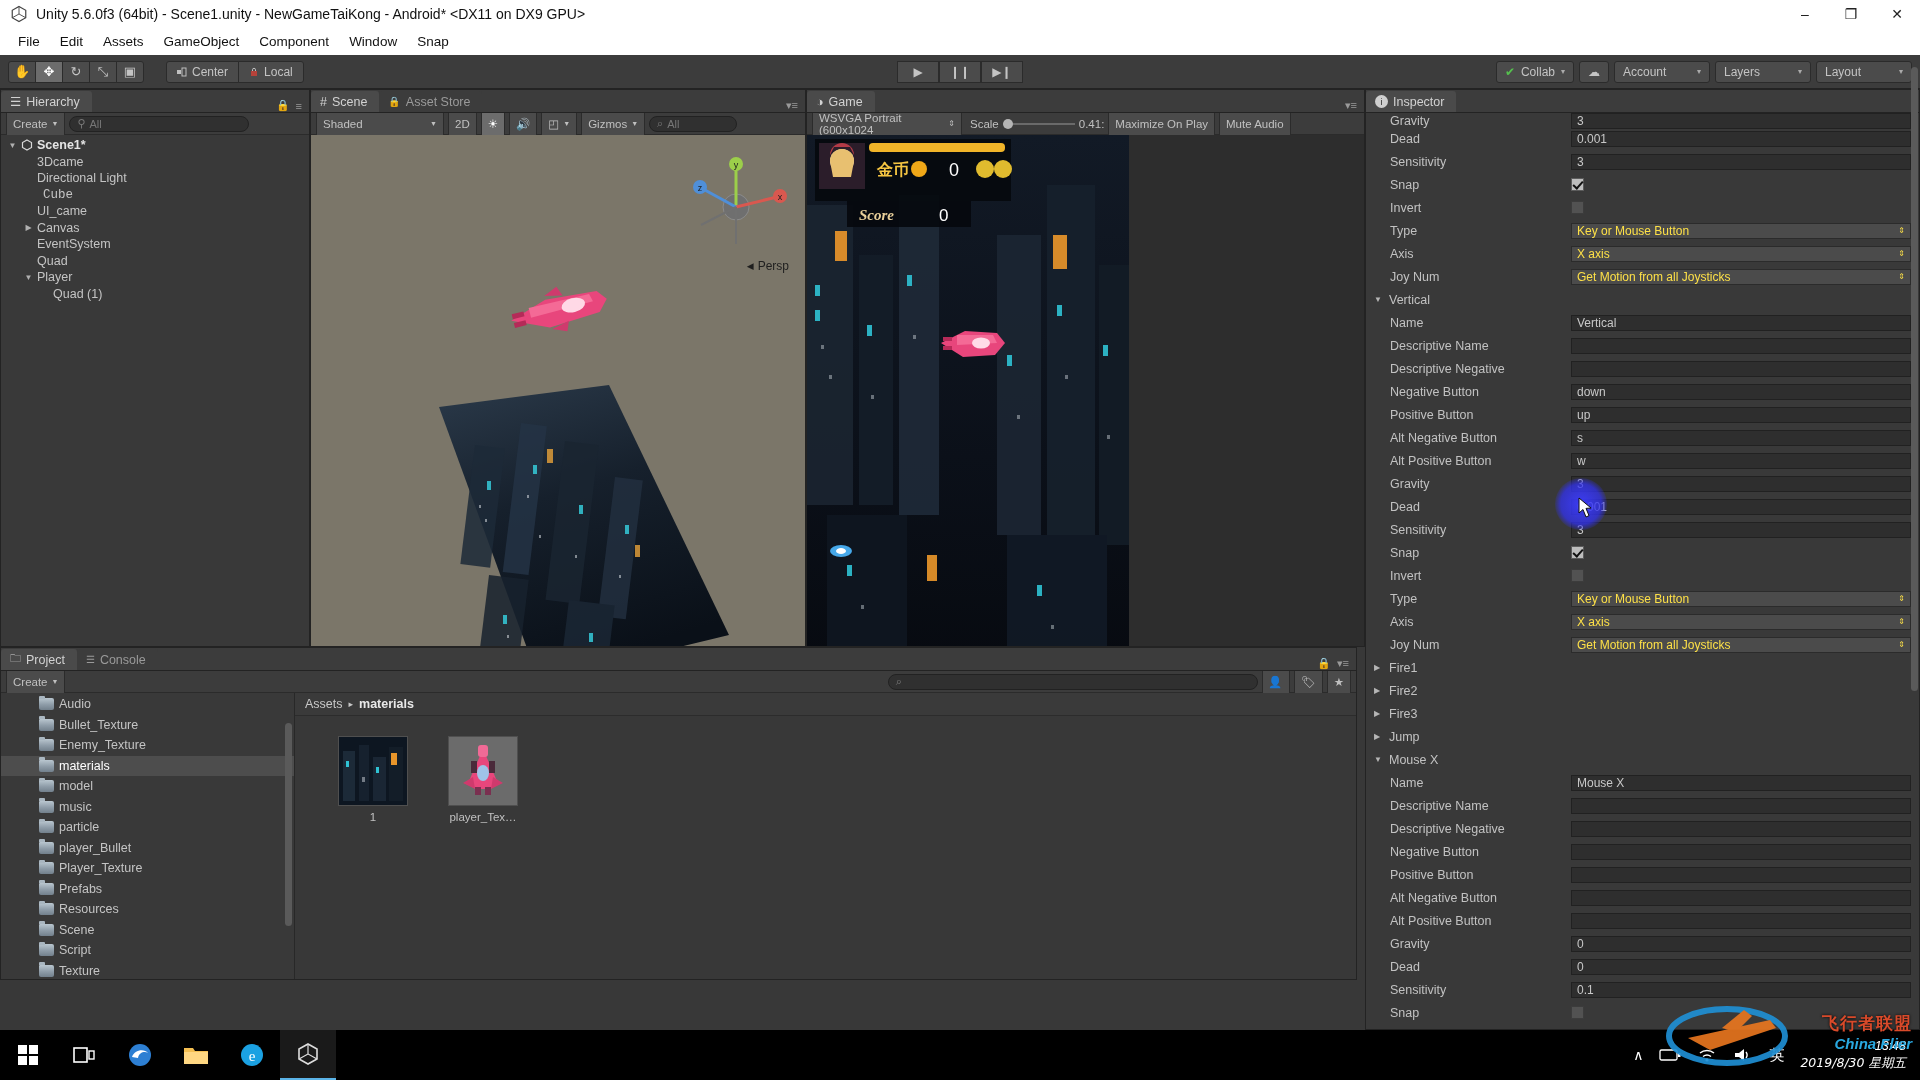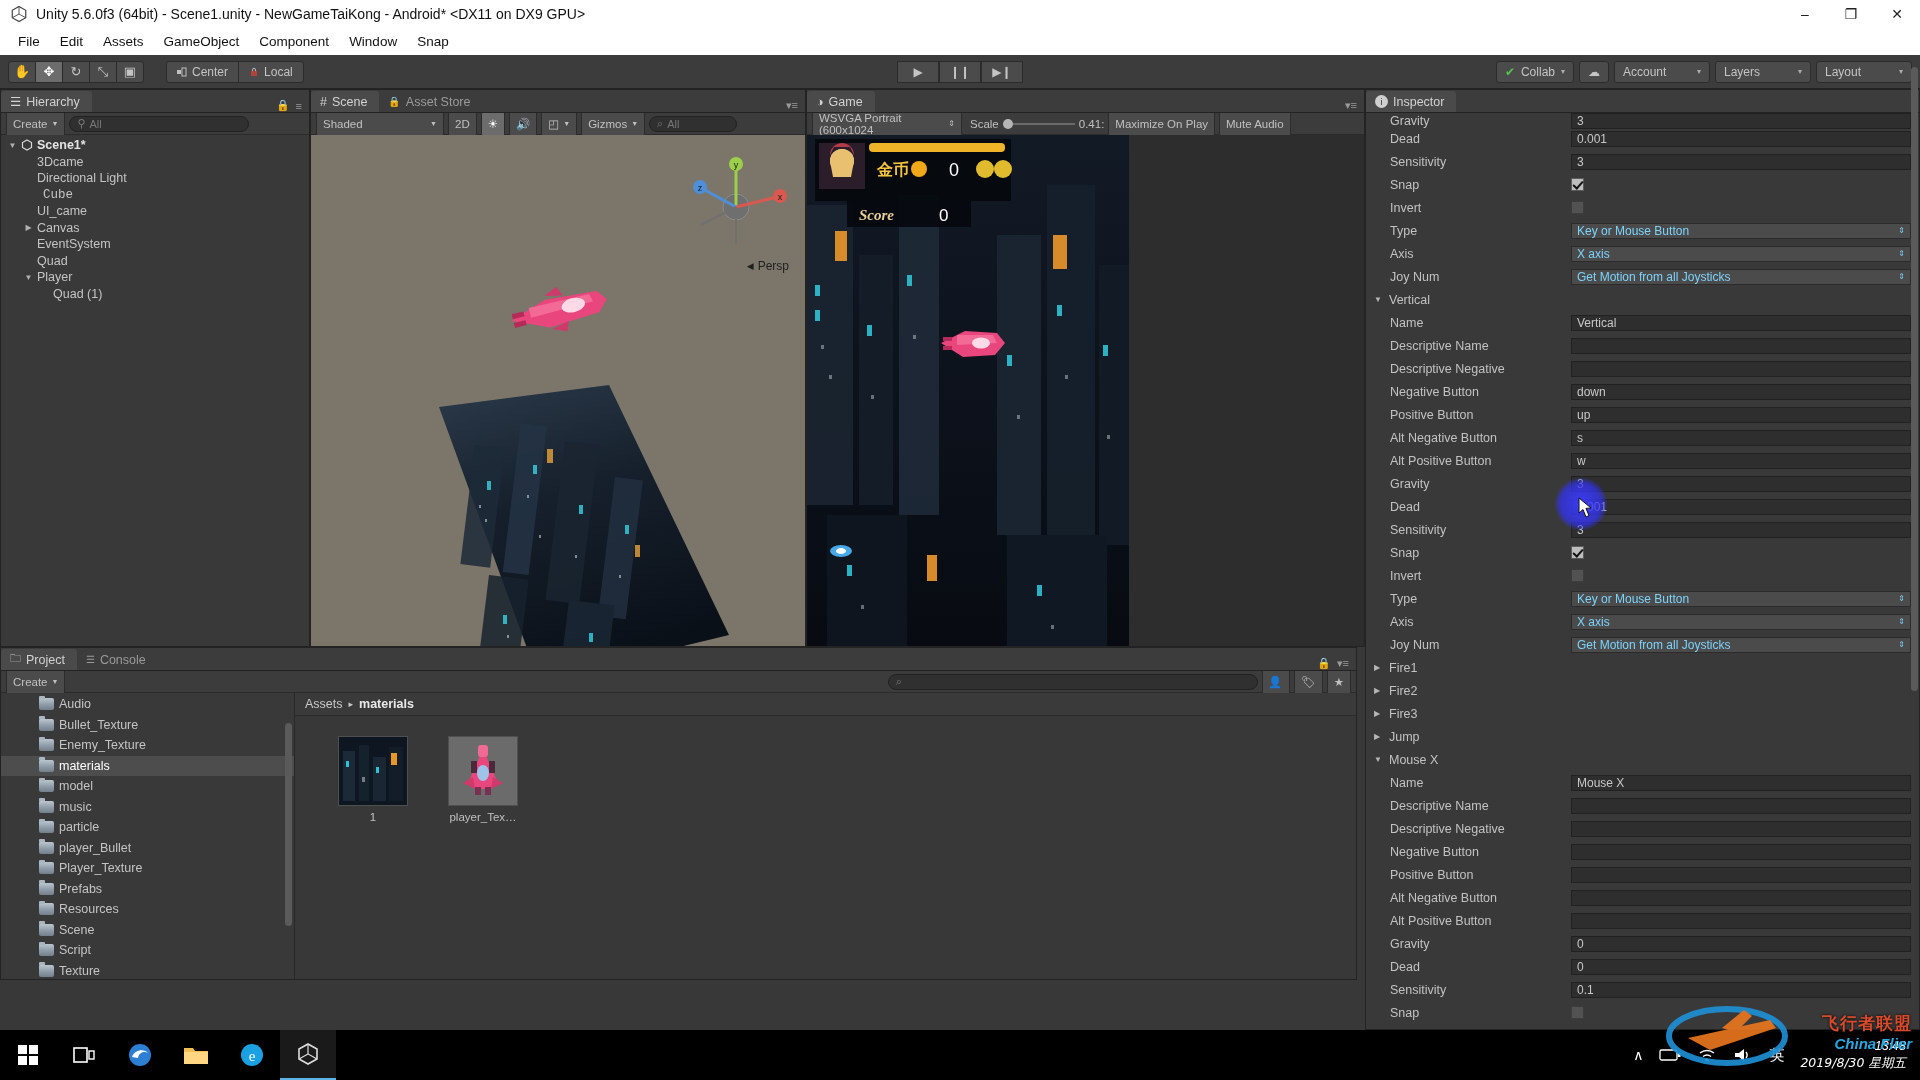--- a/index.html
+++ b/index.html
@@ -102,21 +102,21 @@
   #inspector-body{flex:1;overflow:hidden;background:#393939;padding-top:1px;}
   .irow{height:23px;display:flex;align-items:center;font-size:12.5px;}
   .irow .lbl{width:205px;padding-left:0;color:#c2c2c2;text-align:left;flex:none;
     white-space:nowrap;}
   .irow .lbl.ind1{padding-left:24px;}
   .irow .lbl.ind0{padding-left:8px;display:flex;align-items:center;gap:5px;}
   .irow .fld{flex:1;height:16px;background:#2e2e2e;border:1px solid #212121;
     display:flex;align-items:center;padding:0 5px;color:#c8c8c8;font-size:12px;
     margin-right:8px;}
   .irow .fld.drop-fld{background:#4b4b4b;border:1px solid #2b2b2b;
-    justify-content:space-between;color:#7dd3fc;}
+    justify-content:space-between;color:#fde047;}
   .irow .fld.drop-fld .ar{font-size:8px;}
   .irow .chk{width:13px;height:13px;background:#bdbdbd;border:1px solid #5c5c5c;
     position:relative;}
   .irow .chk.checked:after{content:"";position:absolute;left:3px;top:0px;width:4px;
     height:8px;border:solid #111;border-width:0 2px 2px 0;transform:rotate(42deg);}
   .irow .chk.off{background:#525252;border-color:#3c3c3c;}
   .foldtri{font-size:8px;color:#b5b5b5;width:10px;display:inline-block;}
   
   #click-glow{position:absolute;width:52px;height:52px;border-radius:50%;
     background:radial-gradient(circle,rgba(60,60,255,.95) 0%,rgba(50,50,240,.75) 55%,rgba(40,40,220,0) 75%);

